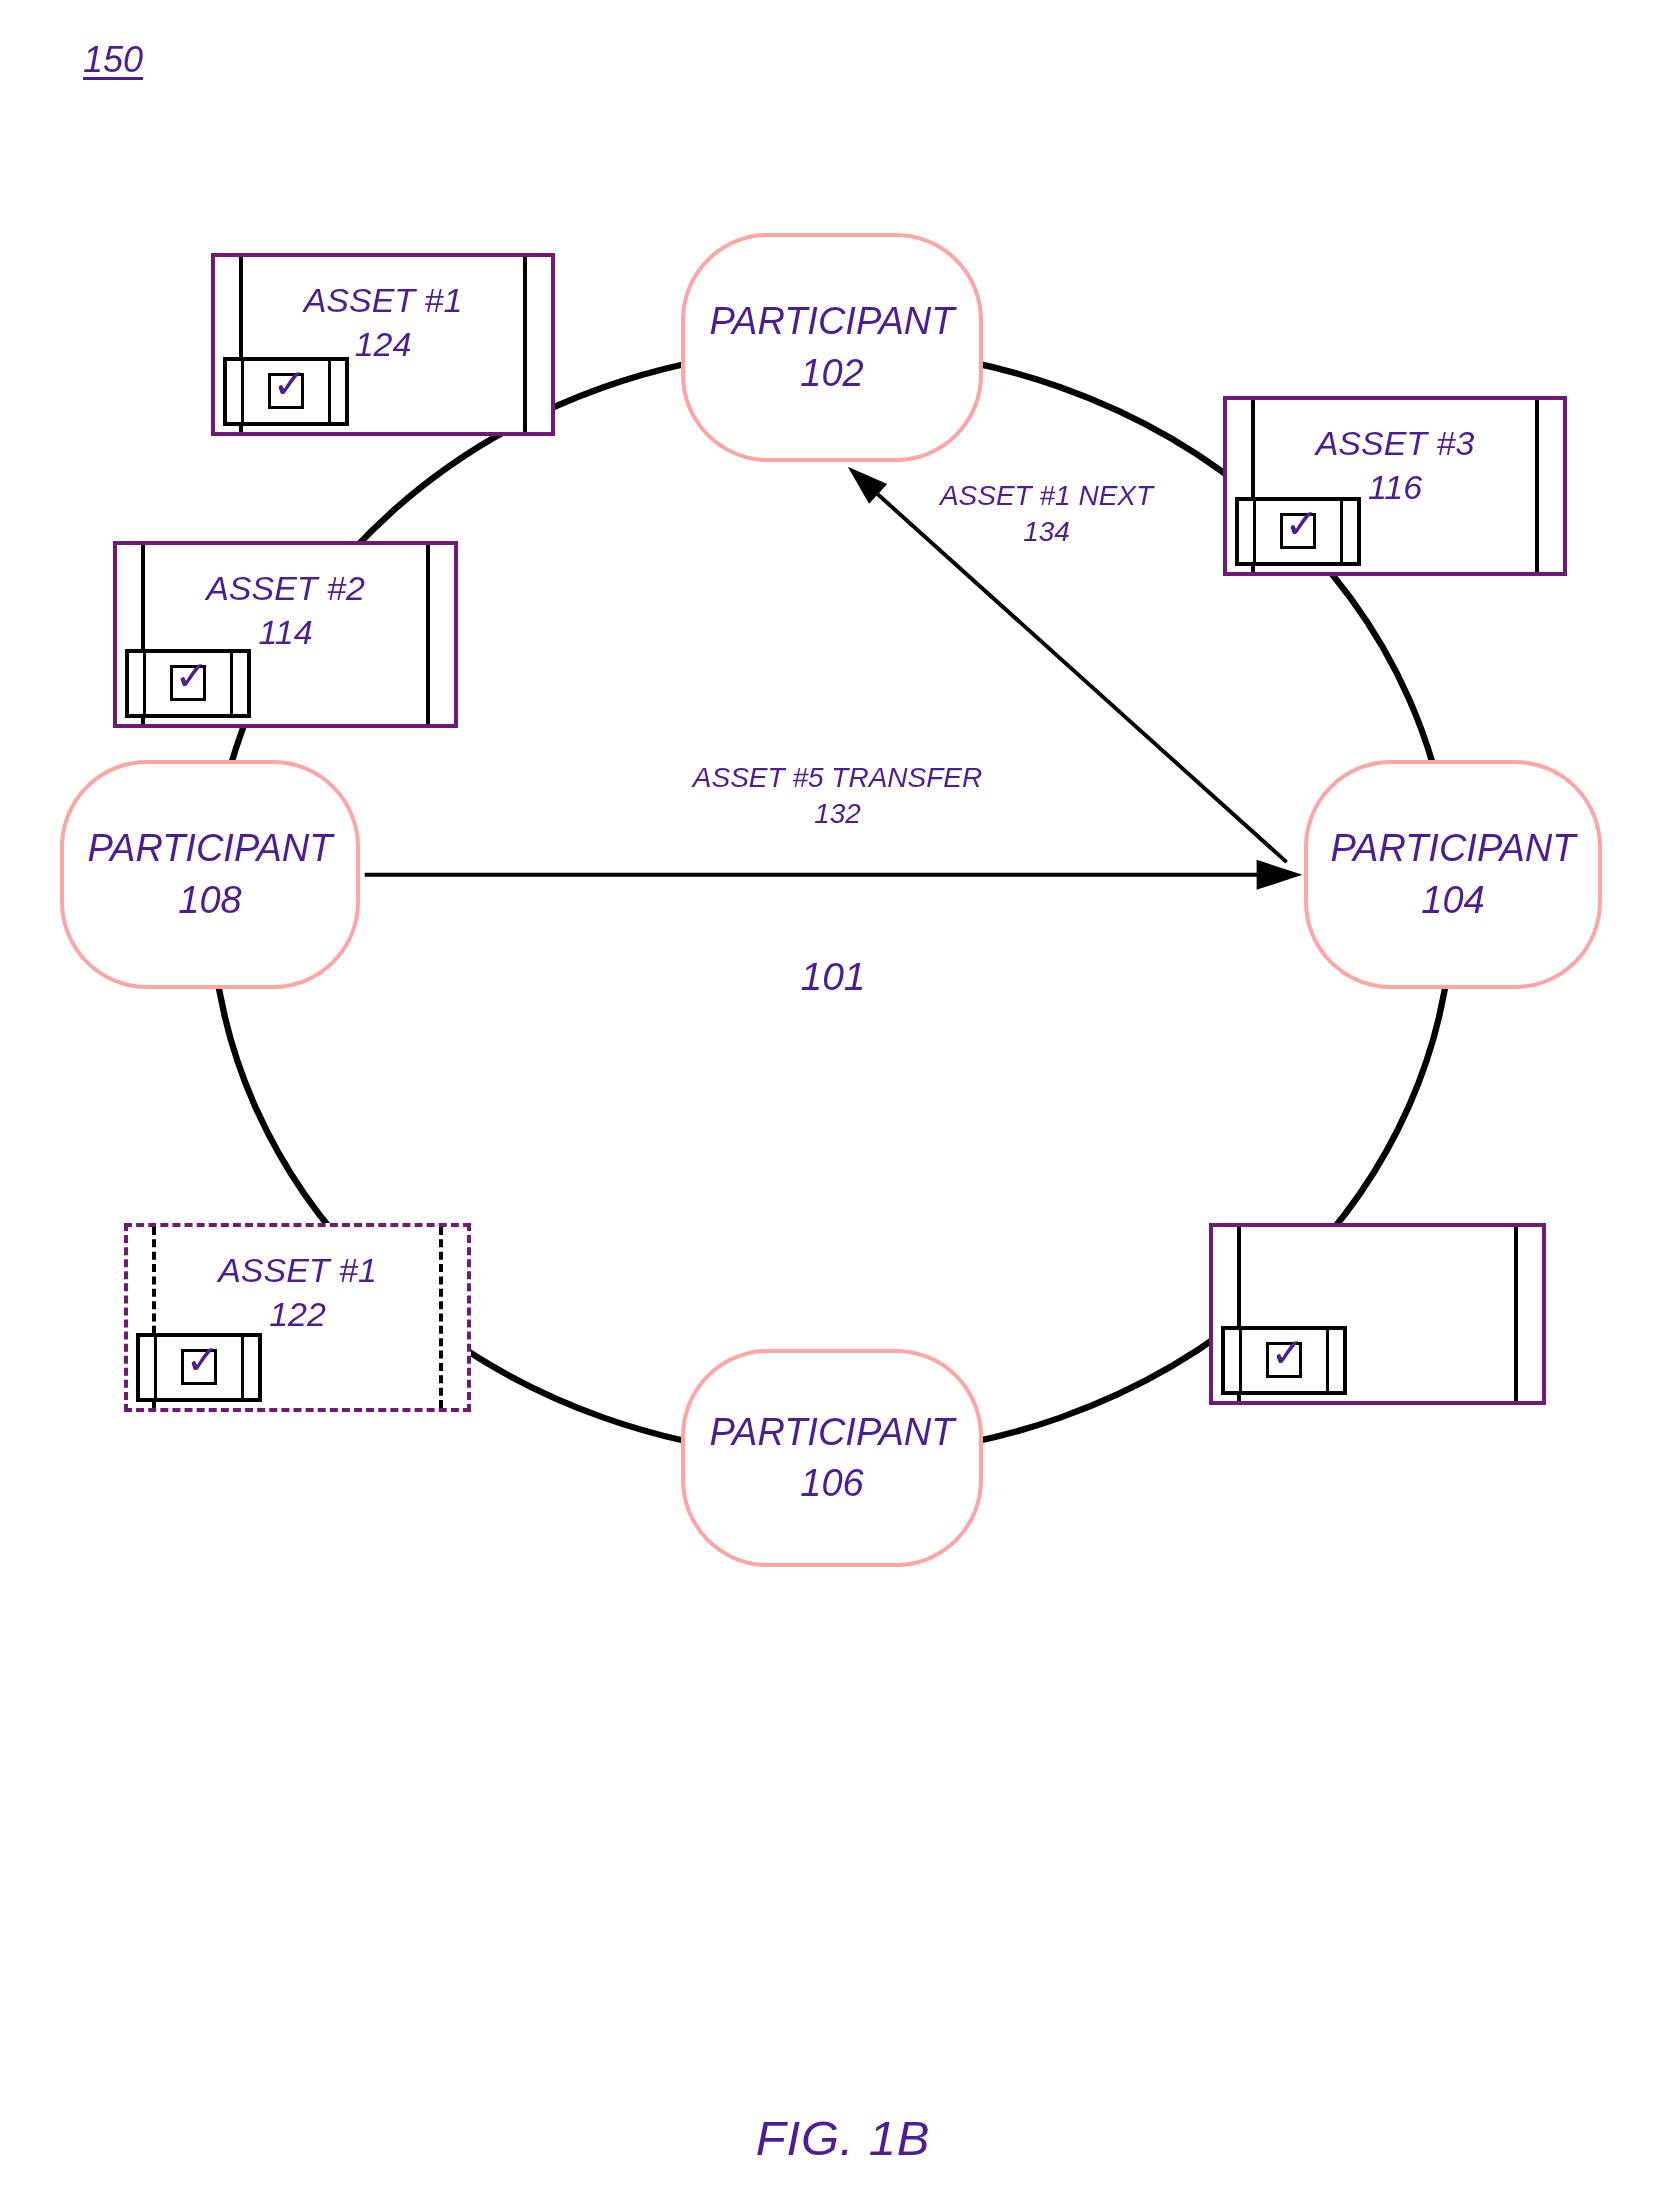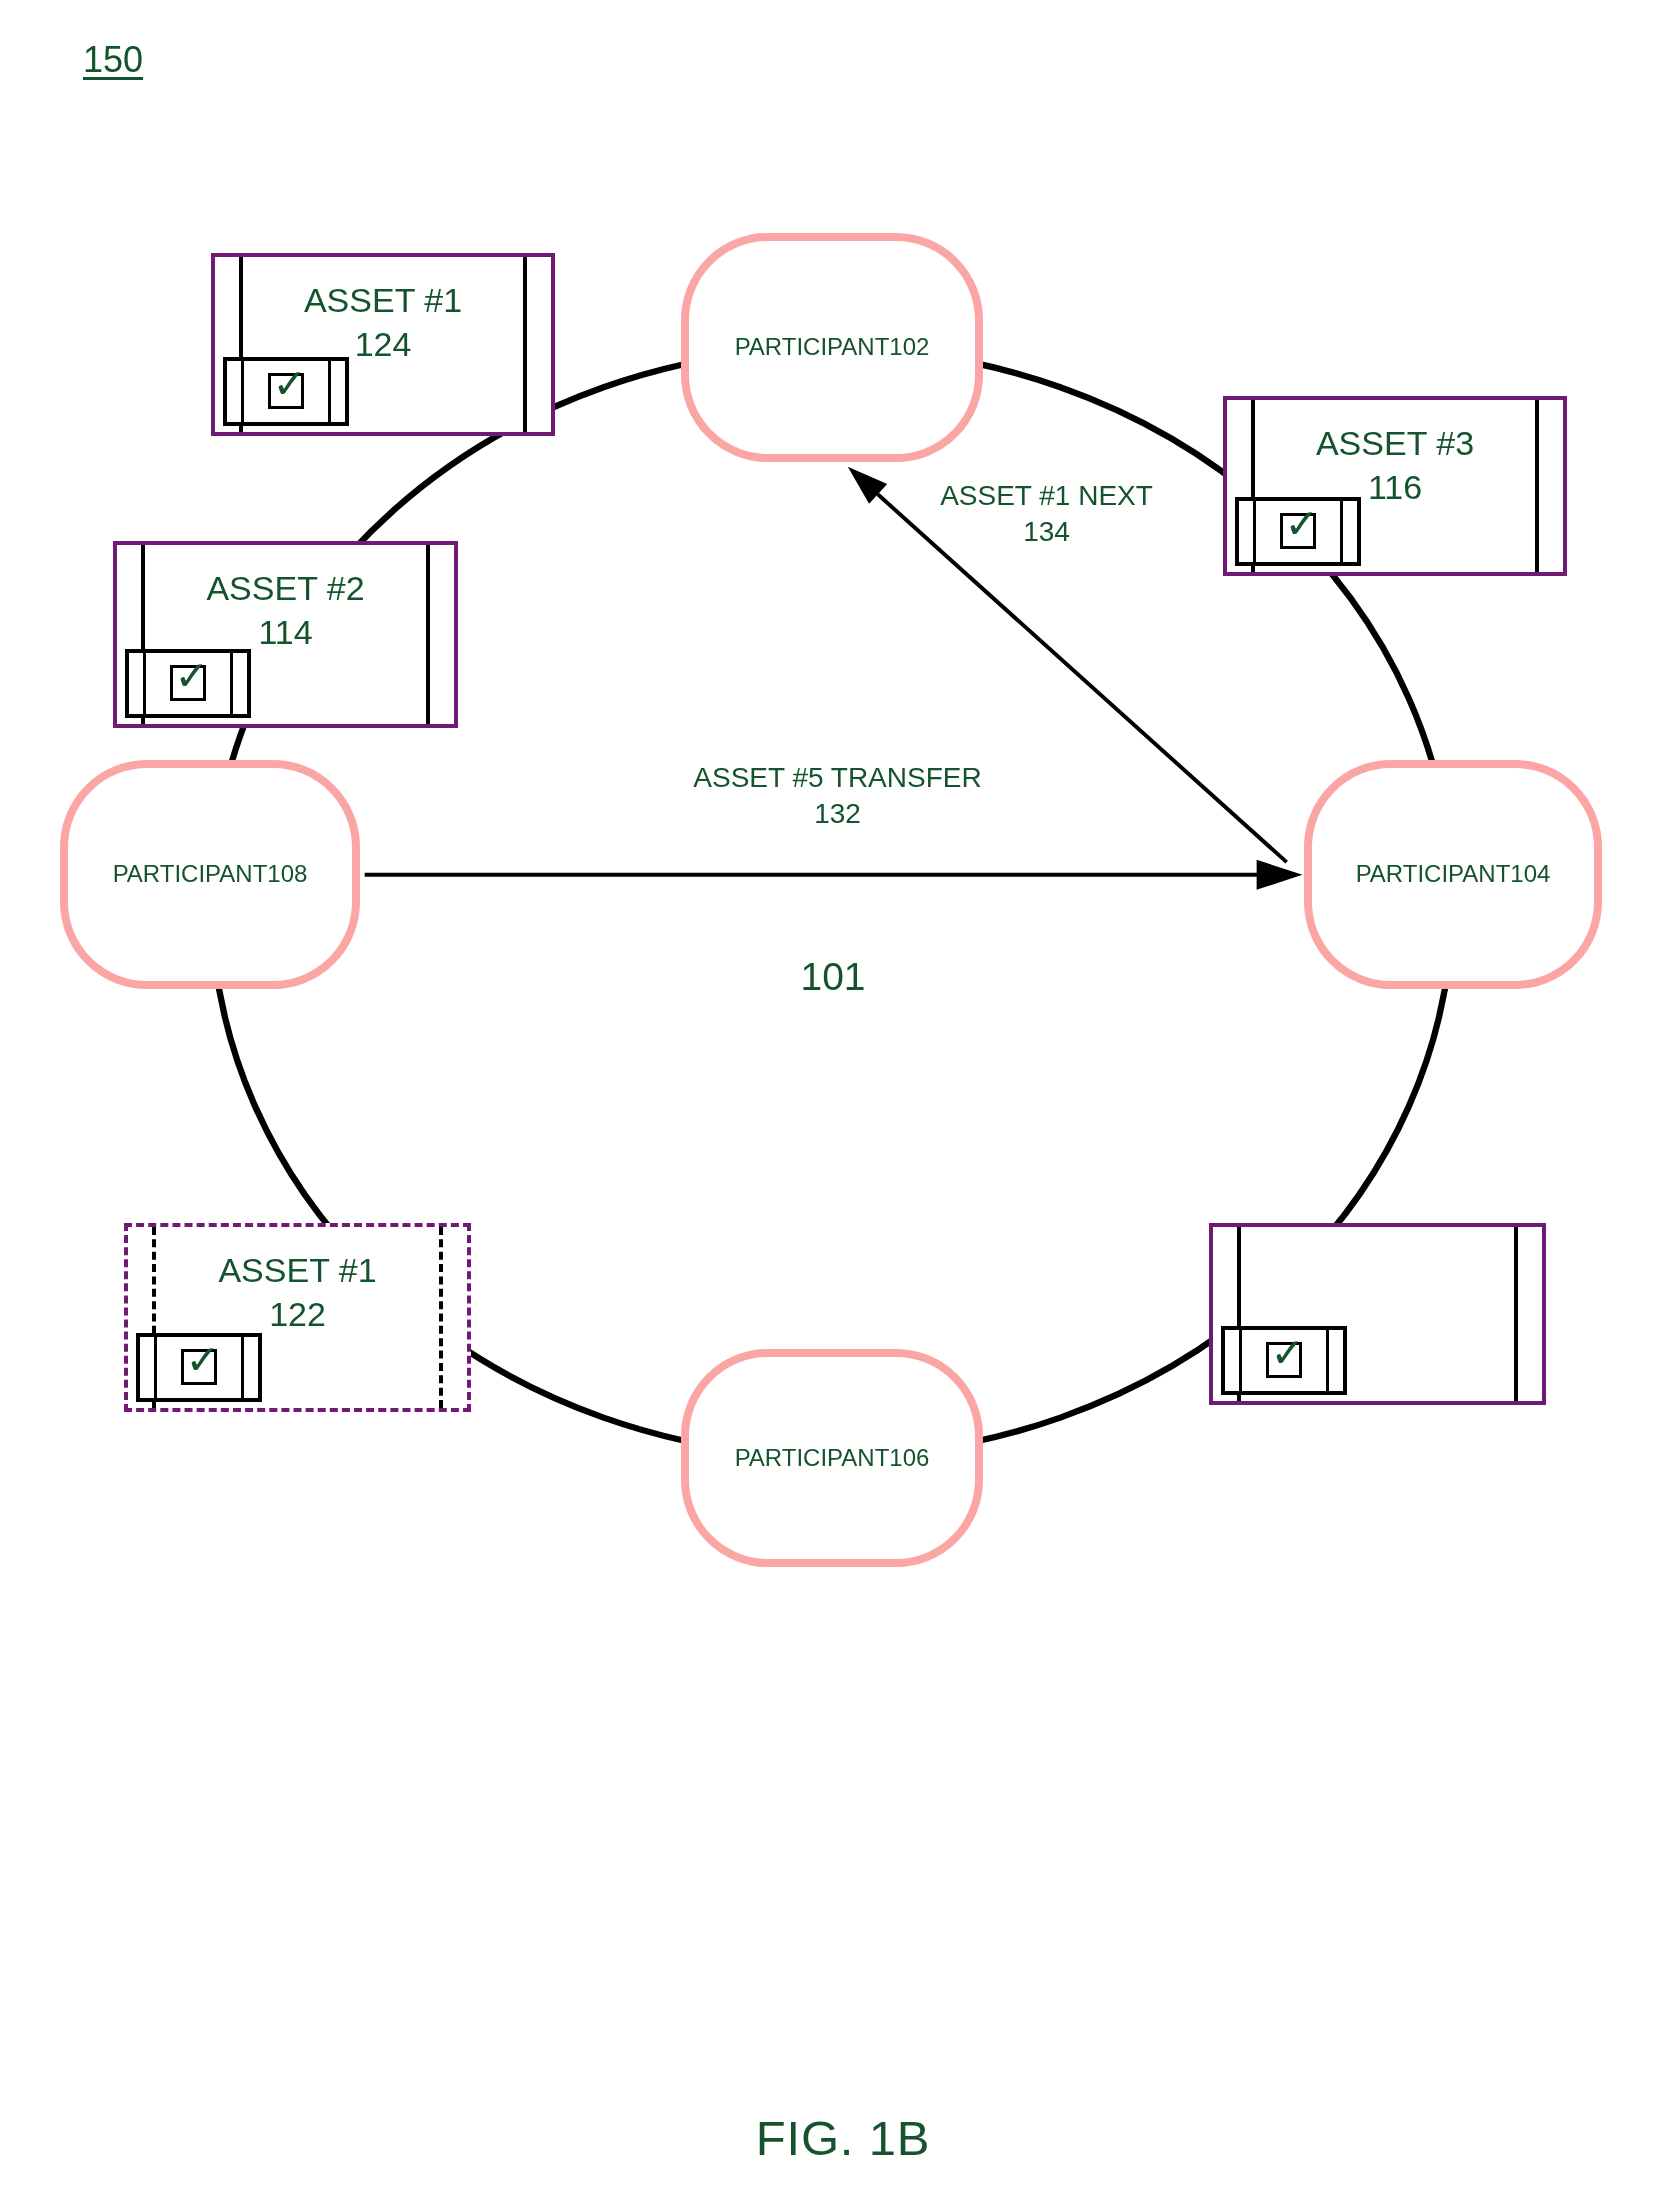--- a/index.html
+++ b/index.html
@@ -2,37 +2,38 @@
 <html style="font-size:12.6px"><head>
 <meta charset="utf-8">
 <style>
   html,body{margin:0;padding:0;background:#ffffff;}
   #figure{
     position:relative;
     width:1660px;
     height:2205px;
     background:#ffffff;
     font-family:"Liberation Sans", sans-serif;
-    color:#14532d;
+    color:#4c1d95;
     overflow:hidden;
+    font-style:italic;
   }
   #ring-layer{position:absolute;left:0;top:0;width:1660px;height:2205px;}
 
   .sheet-label{
     position:absolute;left:83px;top:39px;
     font-size:36px;text-decoration:underline;text-underline-offset:4.7px;
   }
 
   .participant{
     position:absolute;
     background:#fff;
-    border:8px solid #fca5a5;
+    border:4px solid #fca5a5;
     border-radius:87px;
-    display:flex;flex-direction:row;align-items:center;justify-content:center;
-    font-size:24px;line-height:1.35;text-align:center;
+    display:flex;flex-direction:column;align-items:center;justify-content:center;
+    font-size:38px;line-height:1.35;text-align:center;
     box-sizing:border-box;
   }
 
   .asset{
     position:absolute;
     background:#fff;
     border:4px solid #701a75;
     box-sizing:border-box;
   }
   .asset.dashed{border-style:dashed;}

